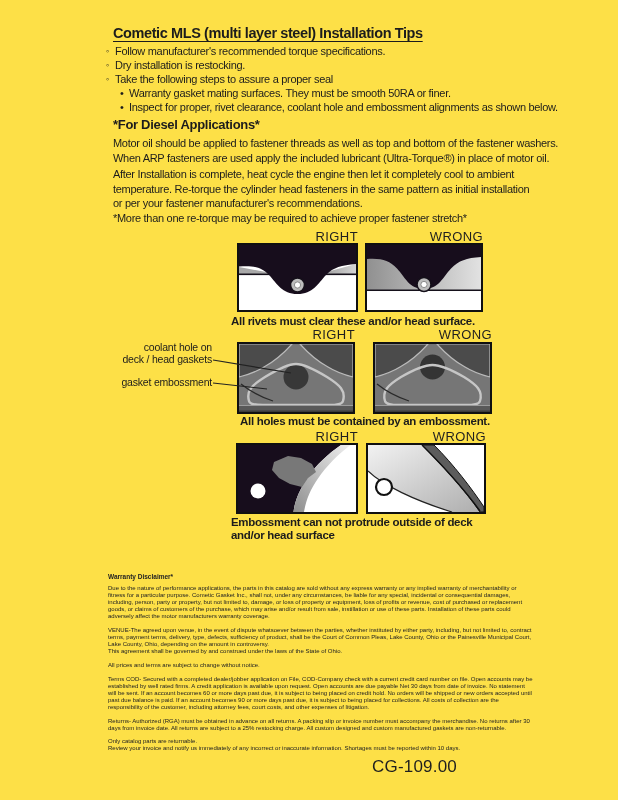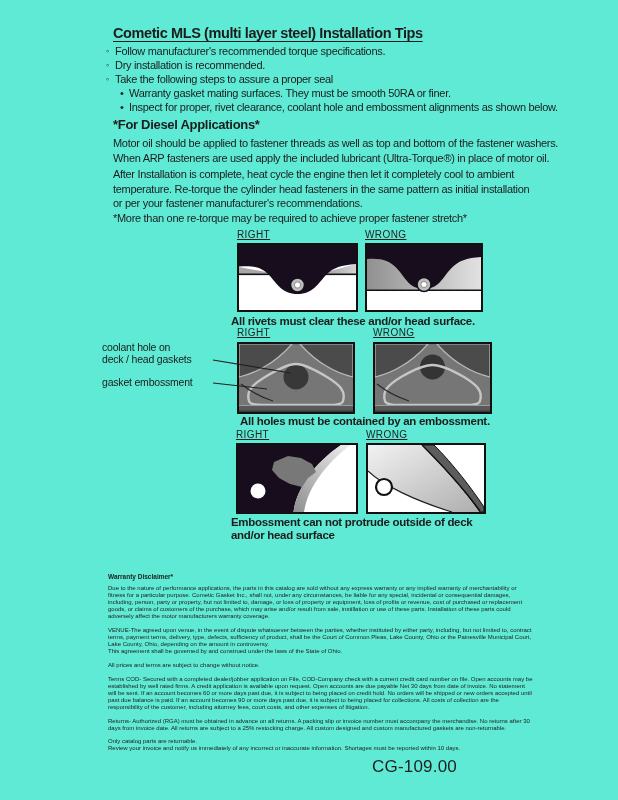--- a/index.html
+++ b/index.html
@@ -1,17 +1,17 @@
 <!DOCTYPE html>
 <html><head>
 <meta charset="utf-8">
 <style>
   html,body { margin:0; padding:0; background:#ffffff; }
   #page {
-    position:relative; width:618px; height:800px; background:#5eead4;
+    position:relative; width:618px; height:800px; background:#fde047;
     font-family:"Liberation Sans", sans-serif; color:#1c1c1c; overflow:hidden;
   }
   .title {
     position:absolute; left:113px; top:25px; margin:0;
     font-size:14.5px; font-weight:bold; letter-spacing:-0.4px;
     text-decoration:underline; text-underline-offset:3px;
   }
   .bullets {
     position:absolute; left:106px; top:44px; margin:0; padding:0; list-style:none;
     font-size:11px; letter-spacing:-0.3px; line-height:14px; width:490px;
@@ -22,29 +22,29 @@
   .bullets li.sub .mk { font-size:11px; width:9px; }
   .dieselhead {
     position:absolute; left:113px; top:117px; margin:0;
     font-size:13px; font-weight:bold; letter-spacing:-0.3px;
   }
   .dp {
     position:absolute; left:113px; margin:0; width:495px;
     font-size:11px; letter-spacing:-0.3px; line-height:14.5px; white-space:pre-line;
   }
   .dp1 { top:136px; } .dp2 { top:167px; } .dp3 { top:211px; }
-  .rw { position:absolute; font-size:10px; letter-spacing:0.4px; text-align:left; color:#1f1f1f;text-decoration:underline; }
+  .rw { position:absolute; font-size:13px; letter-spacing:0.4px; text-align:right; color:#1f1f1f; }
   .panel { position:absolute; border:2px solid #101010; background:#fff; box-sizing:border-box; }
   .panel svg { display:block; width:100%; height:100%; }
   .cap {
     position:absolute; font-size:11.5px; font-weight:bold; letter-spacing:-0.3px;
     line-height:13px; white-space:pre-line;
   }
   .sideLbl {
-    position:absolute; left:102px; width:110px; text-align:left;
+    position:absolute; left:102px; width:110px; text-align:right;
     font-size:10.5px; letter-spacing:-0.2px; line-height:11.5px;
   }
   #leaders { position:absolute; left:0; top:0; pointer-events:none; }
   .fineprint {
     position:absolute; left:108px; top:573px; width:426px;
     font-size:6px; line-height:7.1px; color:#222222;
   }
   .fineprint h3 { margin:0 0 5px 0; font-size:6.5px; font-weight:bold; }
   .fineprint p { margin:0 0 6.5px 0; white-space:pre-line; }
   .pageno { position:absolute; left:372px; top:757px; font-size:17px; letter-spacing:0.2px; color:#1f1f1f; }
@@ -56,21 +56,21 @@
 
   <h1 class="title">Cometic MLS (multi layer steel) Installation Tips</h1>
 
   <ul class="bullets">
     <li>
         <span class="mk">◦</span>
         <span>Follow manufacturer's recommended torque specifications.</span>
       </li>
     <li>
         <span class="mk">◦</span>
-        <span>Dry installation is recommended.</span>
+        <span>Dry installation is restocking.</span>
       </li>
     <li>
         <span class="mk">◦</span>
         <span>Take the following steps to assure a proper seal</span>
       </li>
     <li class="sub">
         <span class="mk">•</span>
         <span>Warranty gasket mating surfaces.  They must be smooth 50RA or finer.</span>
       </li>
     <li class="sub">

